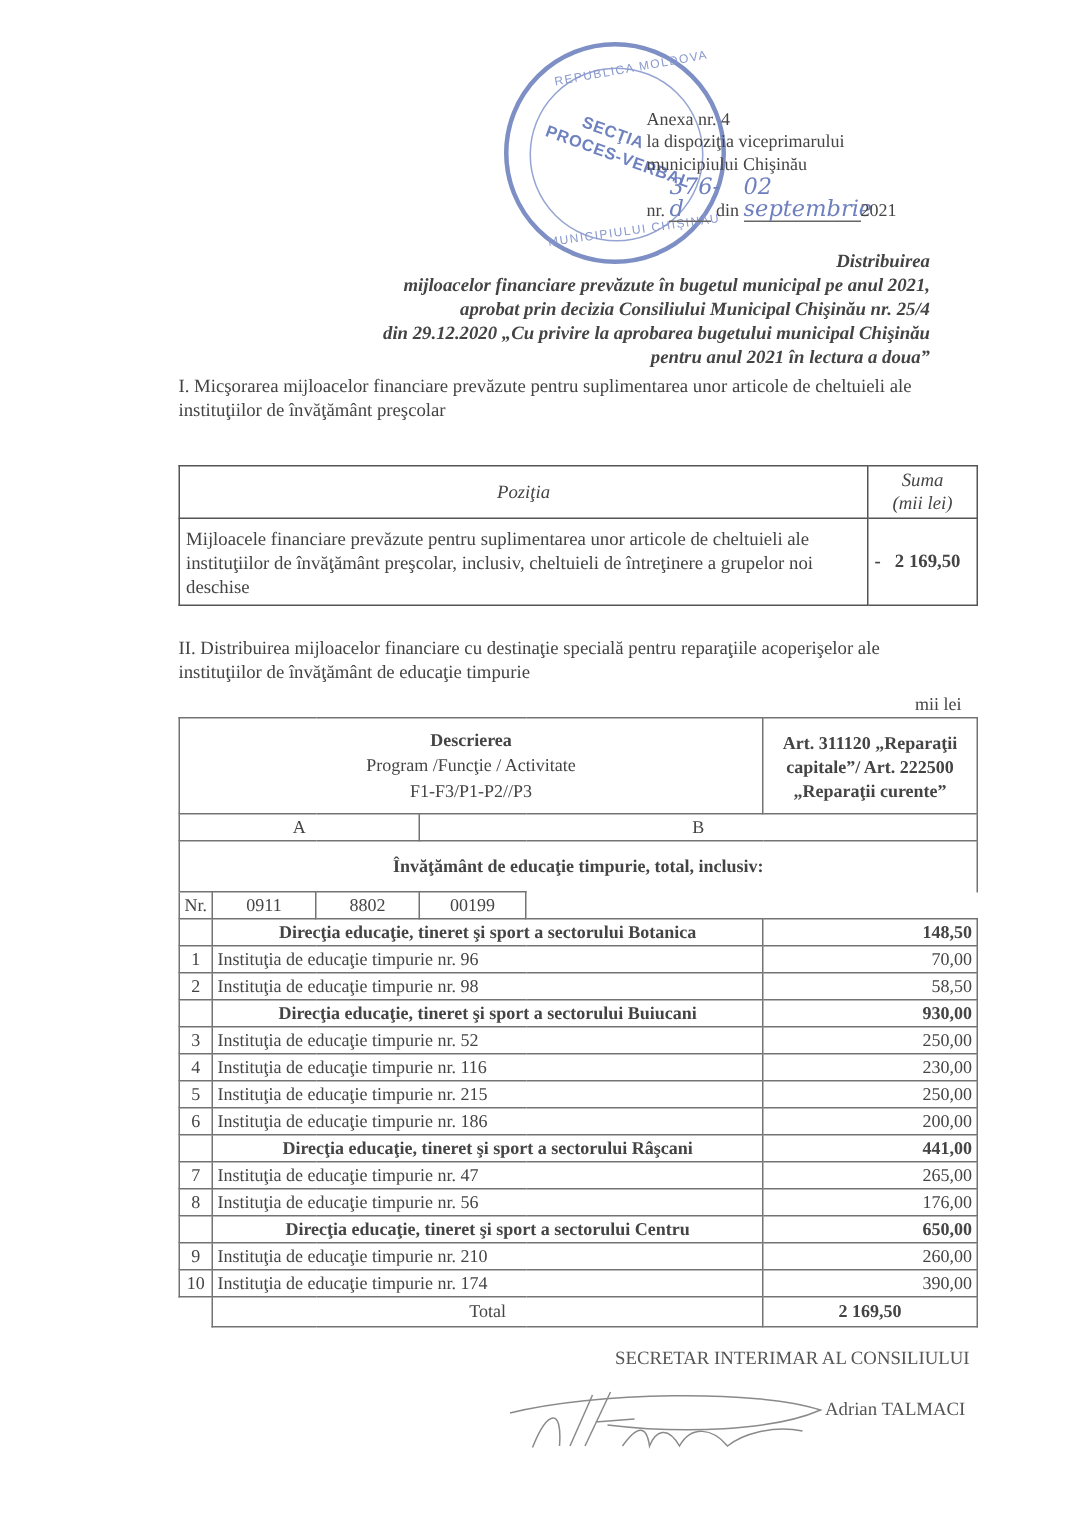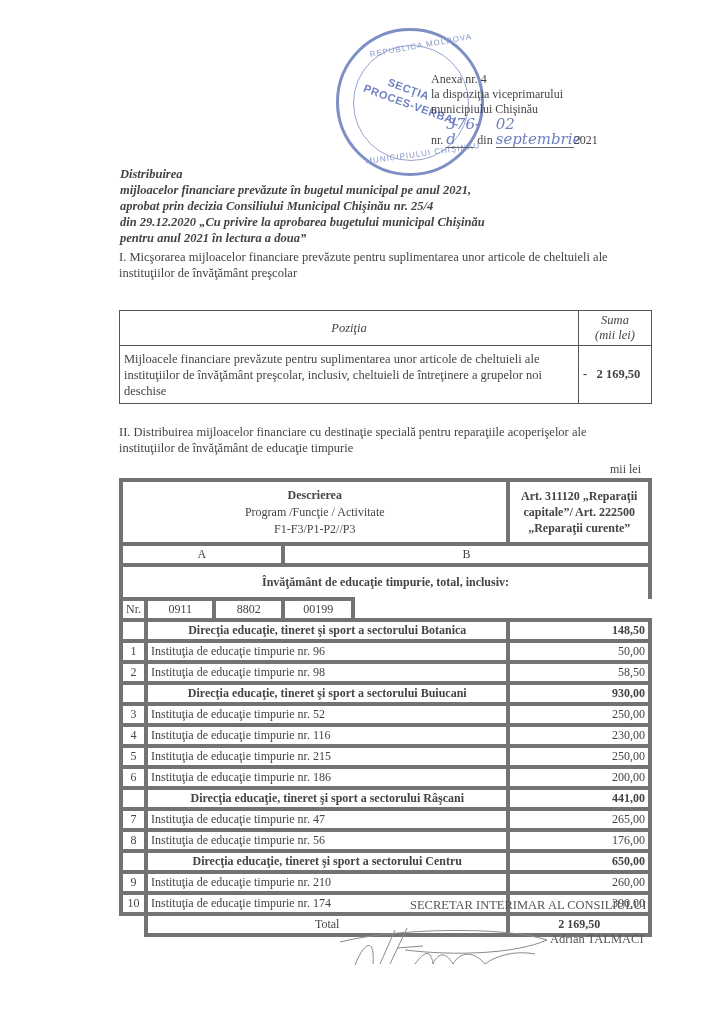--- a/index.html
+++ b/index.html
@@ -10,28 +10,28 @@
            border: 3px solid #7d8fc4; box-sizing: border-box; }
   .stamp-inner { position: absolute; left: 14px; top: 14px; width: 114px; height: 114px;
            border-radius: 50%; border: 1.5px solid #95a4d2; }
   .stamp-text { position: absolute; color: #6f82c0; font-family: "Liberation Sans", sans-serif;
            font-weight: bold; font-size: 11px; transform: rotate(20deg); letter-spacing: 0.5px; }
   .stamp-ring { position: absolute; color: #8898cc; font-family: "Liberation Sans", sans-serif;
            font-size: 8px; letter-spacing: 1px; }
   .annex { left: 431px; top: 72px; font-size: 12px; line-height: 15px; color: #444; }
   .hand { font-family: "DejaVu Serif", serif; font-style: italic; color: #6d7fbd; font-size: 15px;
           border-bottom: 1px solid #666; display: inline-block; }
-  .title-block { left: 120px; width: 500px; top: 166px; text-align: left; font-style: italic;
+  .title-block { left: 120px; width: 500px; top: 166px; text-align: right; font-style: italic;
                  font-weight: bold; font-size: 12.5px; line-height: 16px; color: #444; }
   .section-text { font-size: 12.5px; line-height: 16px; color: #444; }
   table { border-collapse: collapse; }
   .t1 { left: 119px; top: 310px; width: 533px; font-size: 12.5px; color: #444; }
   .t1 td { border: 1px solid #555; padding: 2px 4px; vertical-align: middle; }
   .t2 { left: 119px; top: 478px; width: 533px; font-size: 12px; color: #444; }
-  .t2 td { border: 4px solid #737373; padding: 0 3px; height: 17px; vertical-align: middle; }
+  .t2 td { border: 1px solid #737373; padding: 0 3px; height: 17px; vertical-align: middle; }
   .b { font-weight: bold; }
   .r { text-align: right; }
   .c { text-align: center; }
   .it { font-style: italic; }
   .sig-role { left: 410px; top: 898px; font-size: 12.5px; color: #555; }
   .sig-name { left: 550px; top: 932px; font-size: 12.5px; color: #555; }
   .mii-lei { left: 610px; top: 462px; font-size: 12px; color: #444; }
 </style>
 </head>
 <body>
@@ -127,21 +127,21 @@
       <td colspan="2" style="border-right:none;border-top:none;border-bottom:none;"></td>
     </tr>
   <tr>
         <td></td>
         <td colspan="4" class="c b">Direcţia educaţie, tineret şi sport a sectorului Botanica</td>
         <td class="r b">148,50</td>
       </tr>
       <tr>
         <td class="c" style="padding:0 1px;">1</td>
         <td colspan="4">Instituţia de educaţie timpurie nr. 96</td>
-        <td class="r">50,00</td>
+        <td class="r">70,00</td>
       </tr>
       <tr>
         <td class="c" style="padding:0 1px;">2</td>
         <td colspan="4">Instituţia de educaţie timpurie nr. 98</td>
         <td class="r">58,50</td>
       </tr>
       <tr>
         <td></td>
         <td colspan="4" class="c b">Direcţia educaţie, tineret şi sport a sectorului Buiucani</td>
         <td class="r b">930,00</td>

